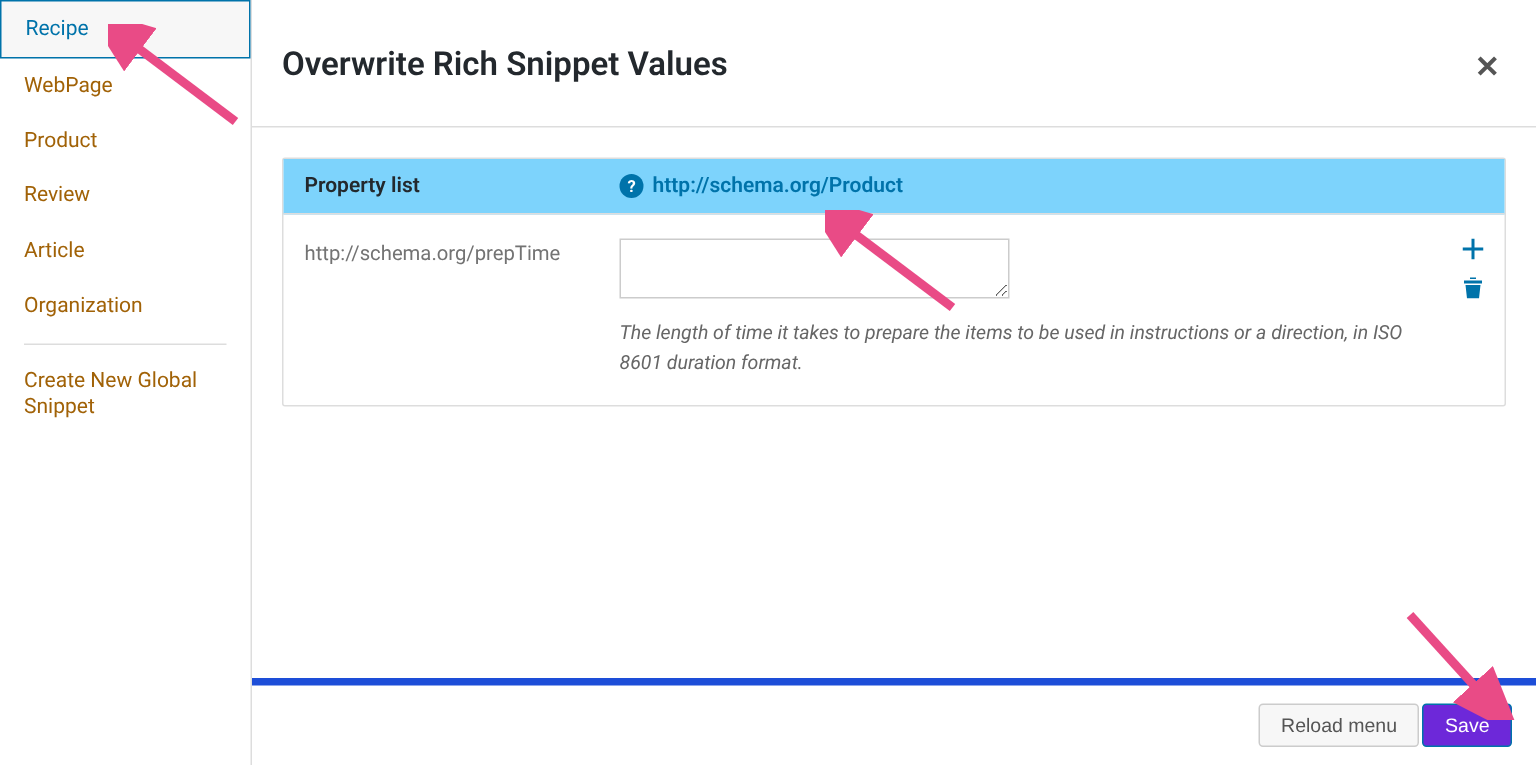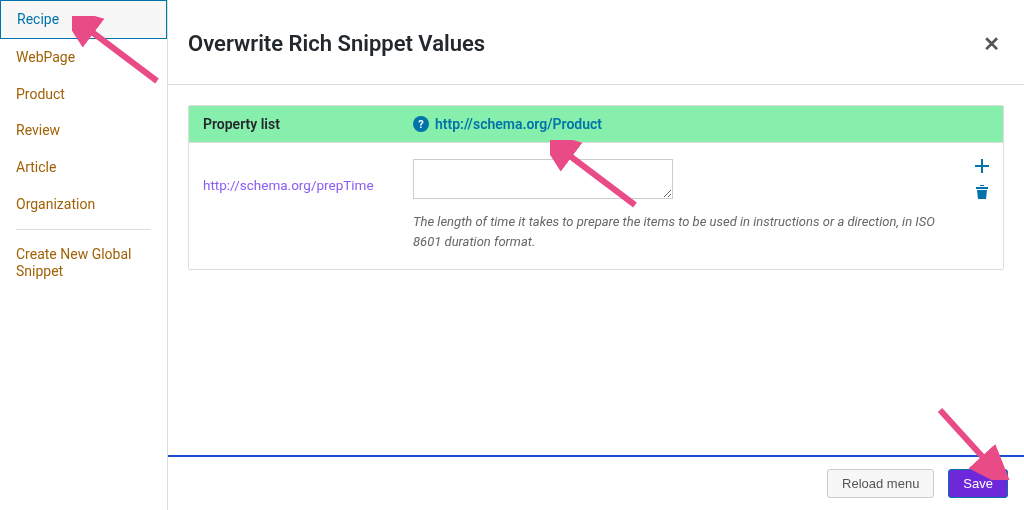--- a/index.html
+++ b/index.html
@@ -73,21 +73,21 @@
 }
 .panel {
   border: 1px solid #ddd;
   border-radius: 2px;
 }
 .panel-header {
   display: flex;
   align-items: center;
   padding: 10px 14px;
   border-bottom: 1px solid #ddd;
-  background: #86efac;
+  background: #7dd3fc;
 }
 .panel-header .col-prop {
   width: 210px;
   font-weight: 600;
   color: #23282d;
 }
 .panel-header .col-link {
   flex: 1;
   display: flex;
   align-items: center;
@@ -112,24 +112,23 @@
   cursor: pointer;
 }
 .panel-body {
   display: flex;
   padding: 16px 14px 18px 14px;
   gap: 0;
   background: #fafafa0a;
 }
 .prop-name {
   width: 210px;
-  color: #8b5cf6;
+  color: #737373;
   font-size: 13.5px;
   padding-top: 2px;
-  margin-top: 16px;
 }
 .prop-value {
   flex: 1;
 }
 .prop-value textarea {
   width: 260px;
   height: 40px;
   border: 1px solid #ccc;
   resize: both;
   padding: 4px;
@@ -152,25 +151,25 @@
   align-items: flex-end;
   gap: 8px;
 }
 .icon-btn {
   color: #0073aa;
   cursor: pointer;
   font-size: 16px;
   line-height: 1;
 }
 .footer {
-  border-top: 2px solid #1d4ed8;
+  border-top: 5px solid #1d4ed8;
   padding: 12px 16px;
   display: flex;
   justify-content: flex-end;
-  gap: 14px;
+  gap: 2px;
   background: #fff;
 }
 .btn {
   padding: 6px 14px;
   border-radius: 3px;
   font-size: 13px;
   cursor: pointer;
   border: 1px solid #ccc;
   background: #f7f7f7;
   color: #555;

